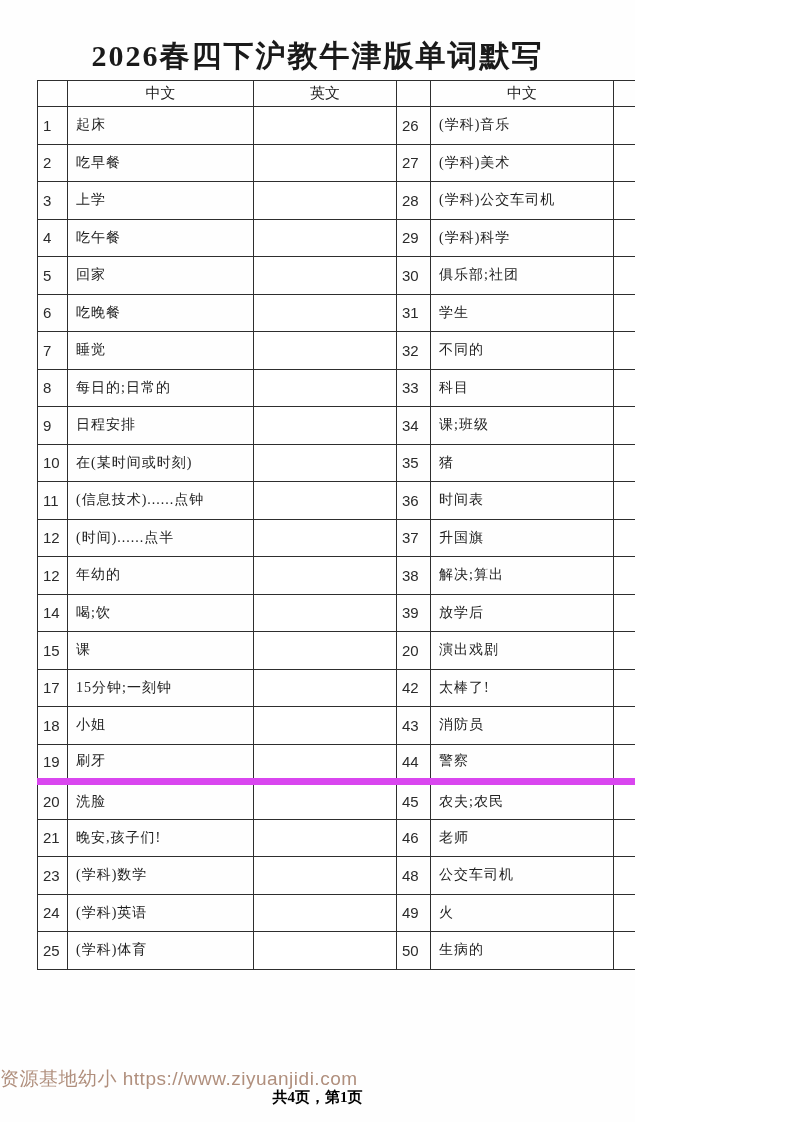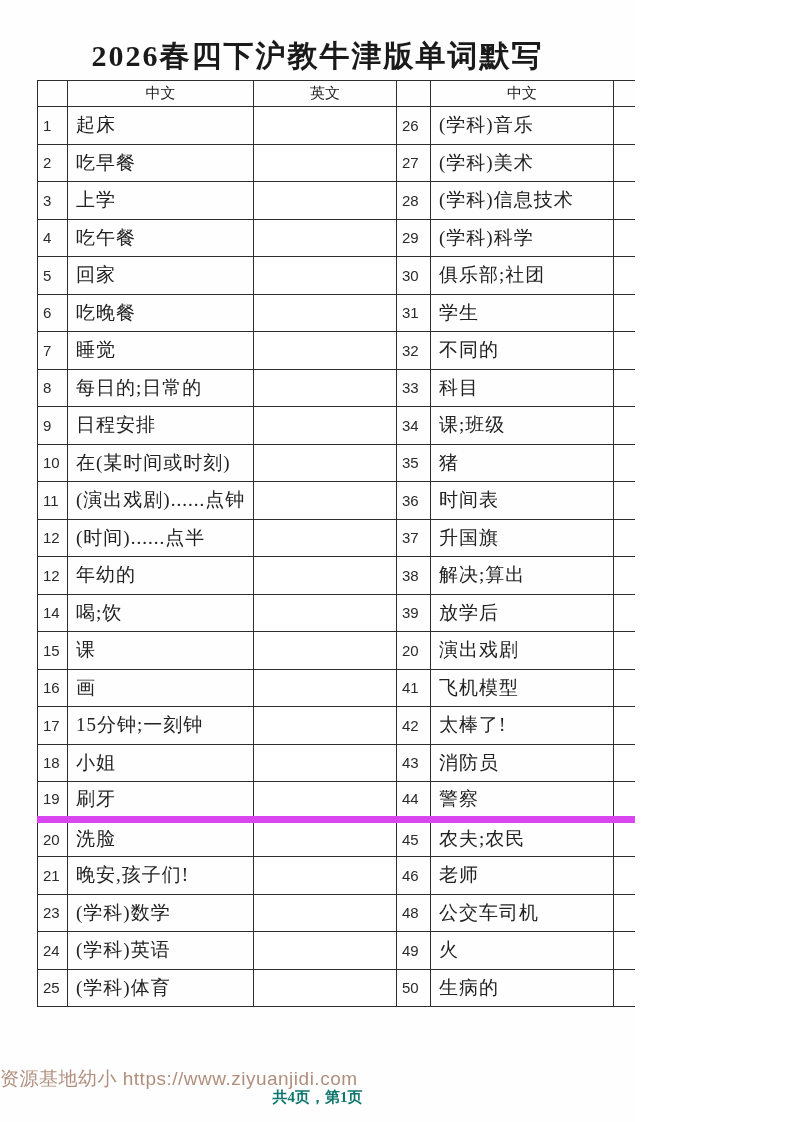--- a/index.html
+++ b/index.html
@@ -47,21 +47,21 @@
     color: #222;
   }
   table.words td { height: 37.5px; }
   td.num {
     font-family: "Liberation Sans", "DejaVu Sans", sans-serif;
     font-size: 15px;
     padding-left: 5px;
     color: #2a2a2a;
   }
   td.cn {
-    font-size: 19px;
+    font-size: 14px;
     padding-left: 8px;
     letter-spacing: 1px;
     color: #222;
   }
   td.en { background: #fff; }
   tr.thick-sep td { border-bottom: 7px solid #d946ef; }
   .footer-site {
     position: absolute;
     top: 1066px;
     left: 0;
@@ -73,21 +73,21 @@
     letter-spacing: 0.5px;
   }
   .footer-page {
     position: absolute;
     top: 1088px;
     left: 0;
     width: 100%;
     text-align: center;
     font-size: 15px;
     font-weight: bold;
-    color: #0f766e;
+    color: #000000;
   }
 </style>
 </head>
 <body>
 
 <div class="sheet">
 
   <div class="title">2026春四下沪教牛津版单词默写</div>
 
   <table class="words">
@@ -124,21 +124,21 @@
           <td class="en"></td>
           <td class="num">27</td>
           <td class="cn">(学科)美术</td>
           <td class="en"></td>
         </tr>
         <tr>
           <td class="num">3</td>
           <td class="cn">上学</td>
           <td class="en"></td>
           <td class="num">28</td>
-          <td class="cn">(学科)信息技术</td>
+          <td class="cn">(学科)公交车司机</td>
           <td class="en"></td>
         </tr>
         <tr>
           <td class="num">4</td>
           <td class="cn">吃午餐</td>
           <td class="en"></td>
           <td class="num">29</td>
           <td class="cn">(学科)科学</td>
           <td class="en"></td>
         </tr>
@@ -185,21 +185,21 @@
         <tr>
           <td class="num">10</td>
           <td class="cn">在(某时间或时刻)</td>
           <td class="en"></td>
           <td class="num">35</td>
           <td class="cn">猪</td>
           <td class="en"></td>
         </tr>
         <tr>
           <td class="num">11</td>
-          <td class="cn">(演出戏剧)......点钟</td>
+          <td class="cn">(信息技术)......点钟</td>
           <td class="en"></td>
           <td class="num">36</td>
           <td class="cn">时间表</td>
           <td class="en"></td>
         </tr>
         <tr>
           <td class="num">12</td>
           <td class="cn">(时间)......点半</td>
           <td class="en"></td>
           <td class="num">37</td>
@@ -221,28 +221,20 @@
           <td class="num">39</td>
           <td class="cn">放学后</td>
           <td class="en"></td>
         </tr>
         <tr>
           <td class="num">15</td>
           <td class="cn">课</td>
           <td class="en"></td>
           <td class="num">20</td>
           <td class="cn">演出戏剧</td>
-          <td class="en"></td>
-        </tr>
-        <tr>
-          <td class="num">16</td>
-          <td class="cn">画</td>
-          <td class="en"></td>
-          <td class="num">41</td>
-          <td class="cn">飞机模型</td>
           <td class="en"></td>
         </tr>
         <tr>
           <td class="num">17</td>
           <td class="cn">15分钟;一刻钟</td>
           <td class="en"></td>
           <td class="num">42</td>
           <td class="cn">太棒了!</td>
           <td class="en"></td>
         </tr>

